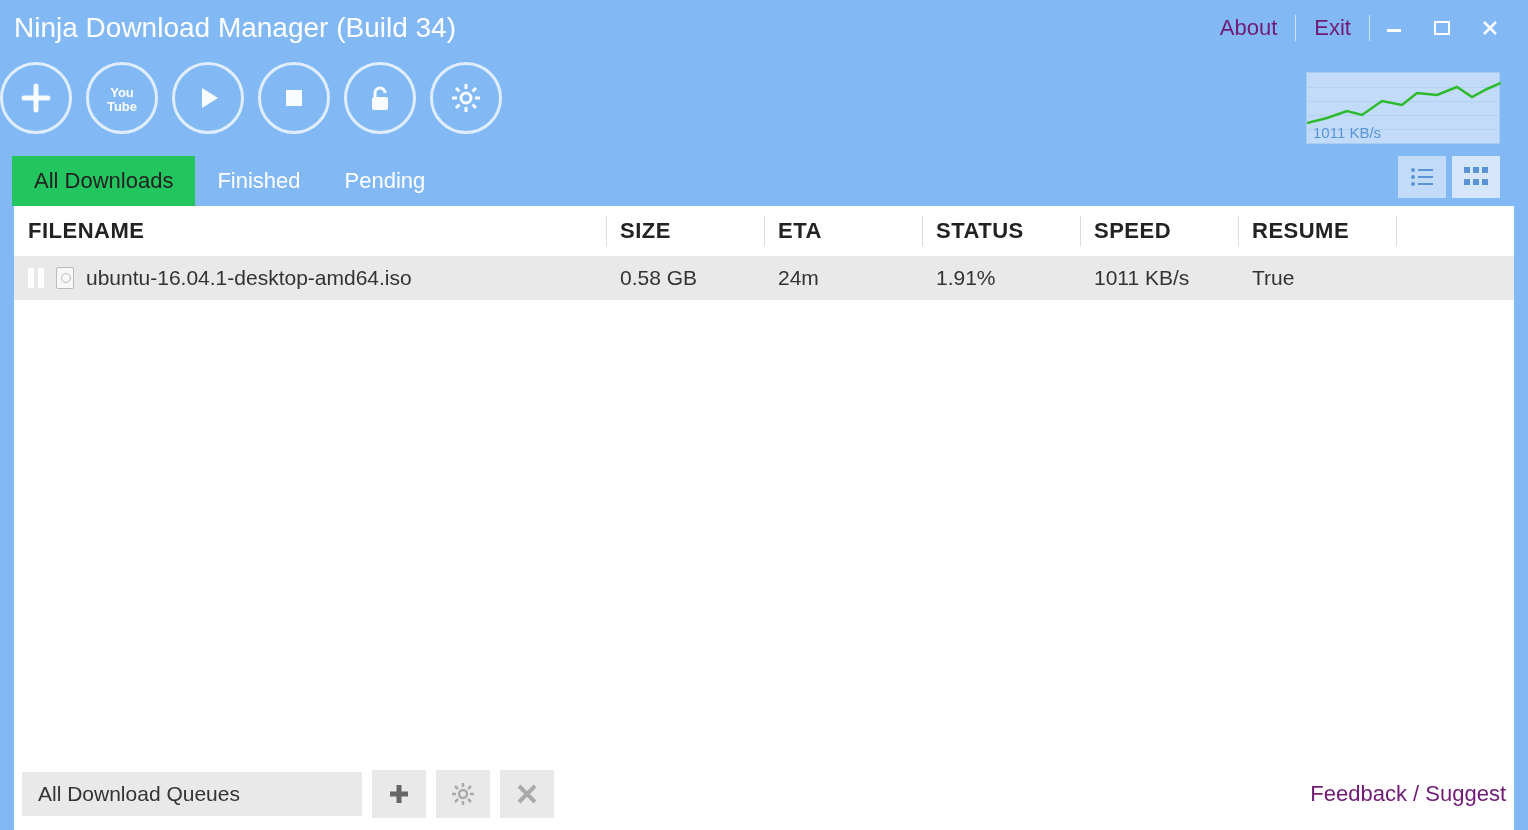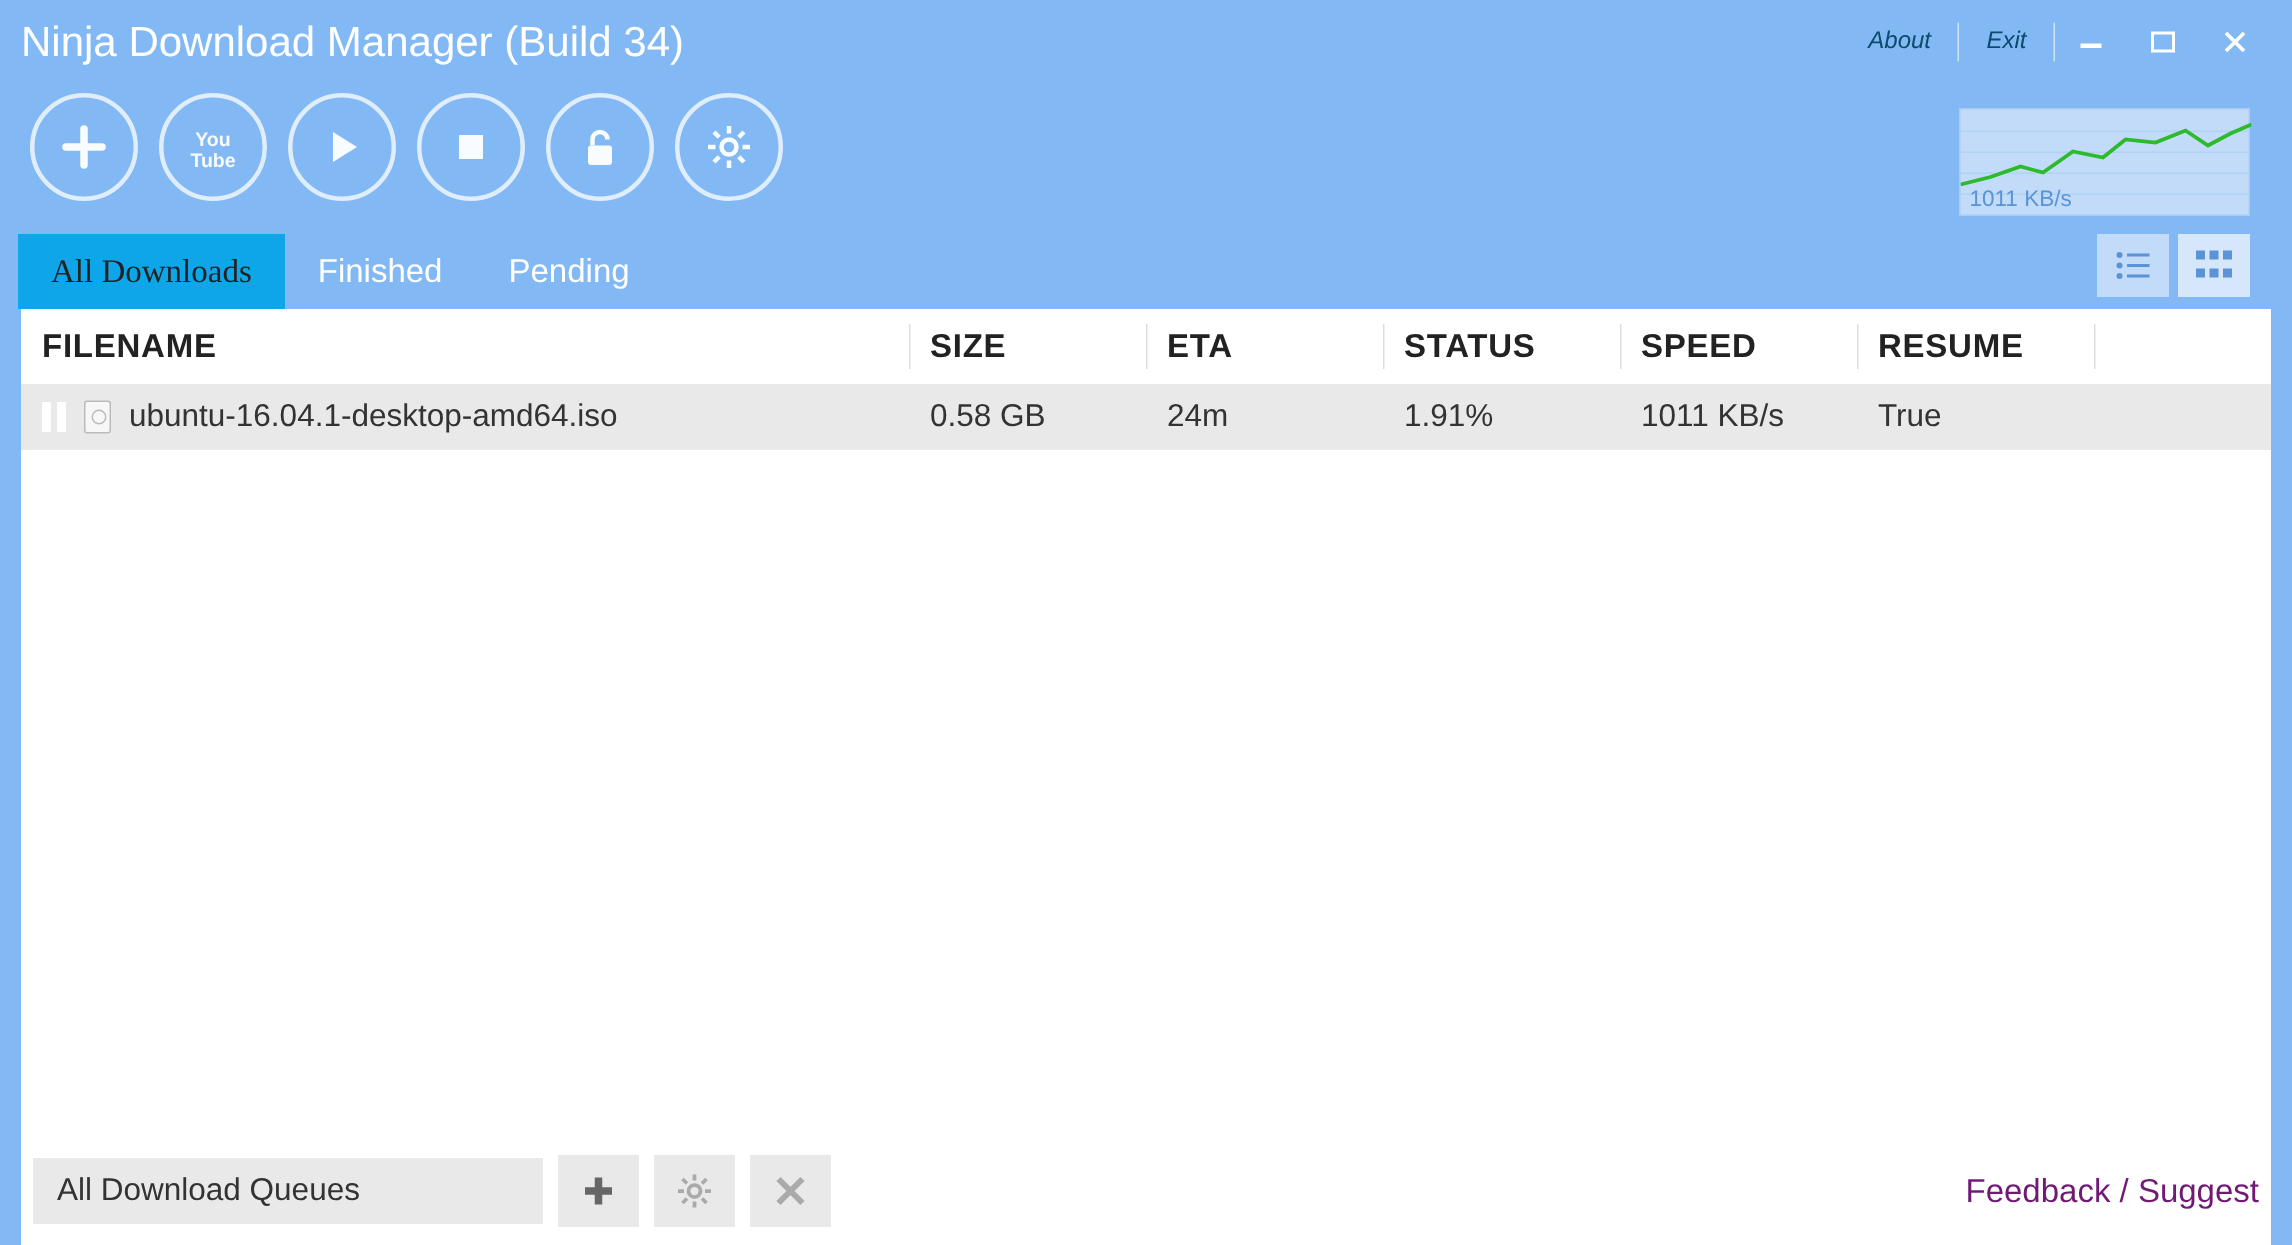--- a/index.html
+++ b/index.html
@@ -24,44 +24,43 @@
     font-weight: 300;
     flex: 0 0 auto;
   }
   .title-right {
     margin-left: auto;
     display: flex;
     align-items: center;
     gap: 0;
   }
   .title-link {
-    font-size: 16px;
-    color: #0c4a6e;
+    font-size: 22px;
+    color: #701a75;
     padding: 0 18px;
     cursor: pointer;
-    font-style: italic;
   }
   .vsep {
     width: 1px;
     height: 26px;
     background: rgba(255,255,255,0.6);
   }
   .winbtn {
     width: 48px;
     height: 32px;
     display: flex;
     align-items: center;
     justify-content: center;
     cursor: pointer;
     color: #fff;
   }
   .toolbar-row {
     display: flex;
     align-items: center;
-    padding: 6px 12px 10px 20px;
+    padding: 6px 12px 10px 0;
     gap: 14px;
   }
   .circle-btn {
     width: 72px;
     height: 72px;
     border: 3px solid rgba(255,255,255,0.75);
     border-radius: 50%;
     display: flex;
     align-items: center;
     justify-content: center;
@@ -98,23 +97,22 @@
     position: relative;
     height: 62px;
   }
   .tab {
     padding: 12px 22px;
     font-size: 22px;
     color: #fff;
     cursor: pointer;
   }
   .tab.active {
-    background: #0ea5e9;
+    background: #22c55e;
     color: #222;
-    font-family: Liberation Serif, serif;
   }
   .view-buttons {
     position: absolute;
     right: 28px;
     bottom: 8px;
     display: flex;
     gap: 6px;
   }
   .view-btn {
     width: 48px;

